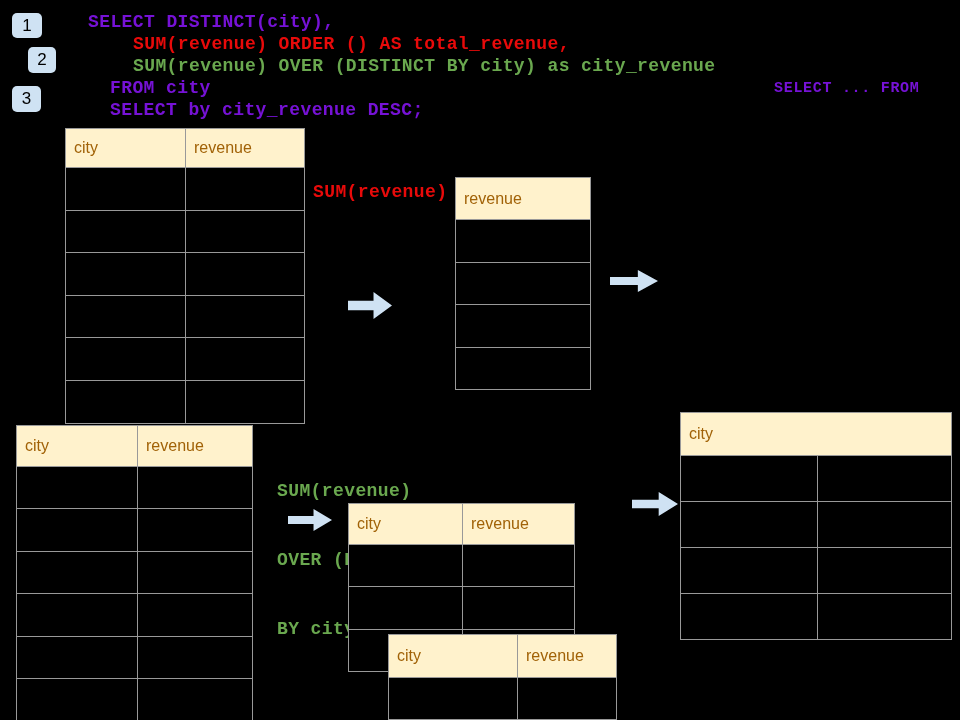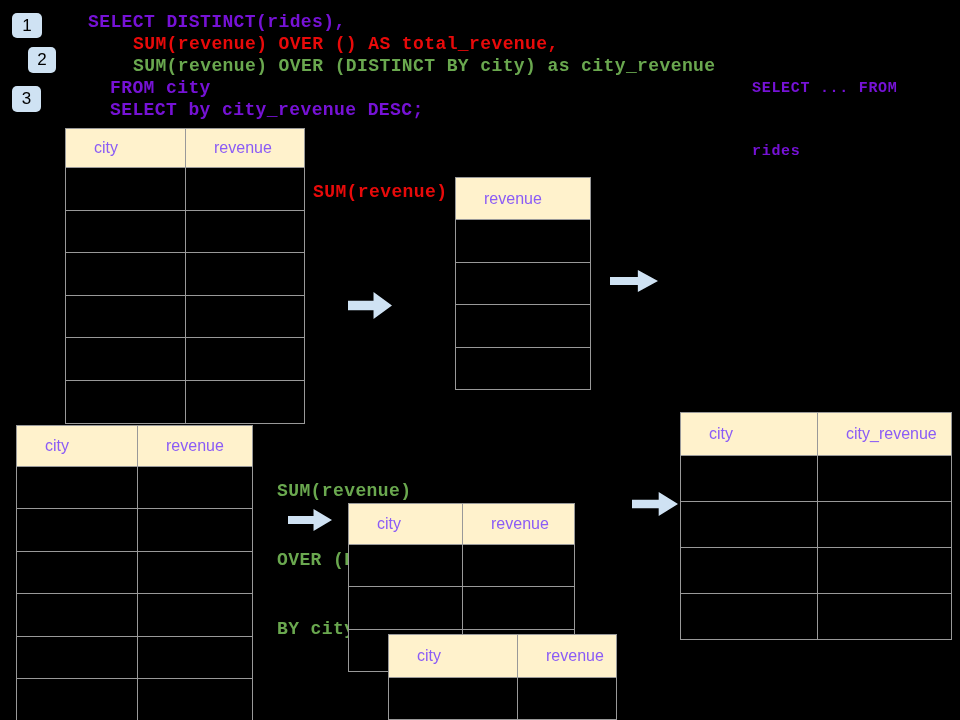--- a/index.html
+++ b/index.html
@@ -12,21 +12,21 @@
   }
   
   .code{
     position:absolute;
     font-family:"Liberation Mono","DejaVu Sans Mono",monospace;
     font-weight:bold;
     white-space:pre;
     letter-spacing:0.4px;
   }
   .code-main{font-size:18px;line-height:22px;}
-  .code-note{font-size:15px;line-height:21px;letter-spacing:0.7px;}
+  .code-note{font-size:15px;line-height:21px;letter-spacing:0.7px;margin-left:22px;}
   .purple{color:var(--purple);}
   .red{color:var(--red);}
   .green{color:var(--green);}
 
   
   .badge{
     position:absolute;
     background:var(--badge-bg);
     border-radius:5px;
     display:flex;align-items:center;justify-content:center;
@@ -39,22 +39,22 @@
   
   .tbl{
     position:absolute;
     border:1px solid var(--table-border);
     background:#000;
     box-sizing:border-box;
   }
   .thead{display:flex;background:var(--header-bg);border-bottom:1px solid var(--table-border);}
   .hcell{
     display:flex;align-items:center;
-    padding-left:28px;
-    font-size:16px;color:#8b5cf6;
+    padding-left:8px;
+    font-size:16px;color:#a16207;
     border-right:1px solid var(--table-border);
     box-sizing:border-box;
     text-align:center;
   }
   .hcell:last-child{border-right:none;flex:1;}
   .trow{display:flex;border-bottom:1px solid var(--table-border);}
   .trow:last-child{border-bottom:none;}
   .tcell{border-right:1px solid var(--table-border);box-sizing:border-box;}
   .tcell:last-child{border-right:none;flex:1;}
 
@@ -98,29 +98,28 @@
   .arrow-c{left:288px;top:509px;width:44px;height:22px;}
   .arrow-d{left:632px;top:492px;width:46px;height:24px;}
 </style>
 </head>
 <body>
 
 <div class="badge badge1">1</div>
 <div class="badge badge2">2</div>
 <div class="badge badge3">3</div>
 
-<div class="code code-main purple" style="left:88px;top:11px;">SELECT DISTINCT(rides),</div>
-<div class="code code-main red" style="left:133px;top:33px;">SUM(revenue) OVER () AS total_revenue,</div>
+<div class="code code-main purple" style="left:88px;top:11px;">SELECT DISTINCT(city),</div>
+<div class="code code-main red" style="left:133px;top:33px;">SUM(revenue) ORDER () AS total_revenue,</div>
 <div class="code code-main green" style="left:133px;top:55px;">SUM(revenue) OVER (DISTINCT BY city) as city_revenue</div>
 <div class="code code-main purple" style="left:110px;top:77px;">FROM city</div>
 <div class="code code-main purple" style="left:110px;top:99px;">SELECT by city_revenue DESC;</div>
 
 <div class="code code-note purple" style="left:752px;top:36px;">
   <div>SELECT ... FROM</div>
-  <div>rides</div>
 </div>
 
 <div class="code code-main red" style="left:313px;top:137px;">
   <div>SUM(revenue)</div>
 </div>
 
 <div class="code code-main green" style="left:277px;top:434px;line-height:23px;">
   <div>SUM(revenue)</div>
   <div>OVER (PARTITION</div>
   <div>BY city)</div>
@@ -250,21 +249,20 @@
         <div class="tcell"></div>
       </div>
     </div>
 </div>
 
 <div class="arrow arrow-d"></div>
 
 <div class="tbl t-final">
   <div class="thead">
     <div class="hcell">city</div>
-    <div class="hcell">city_revenue</div>
   </div>
   <div>
       <div class="trow">
         <div class="tcell"></div>
         <div class="tcell"></div>
       </div>
       <div class="trow">
         <div class="tcell"></div>
         <div class="tcell"></div>
       </div>

